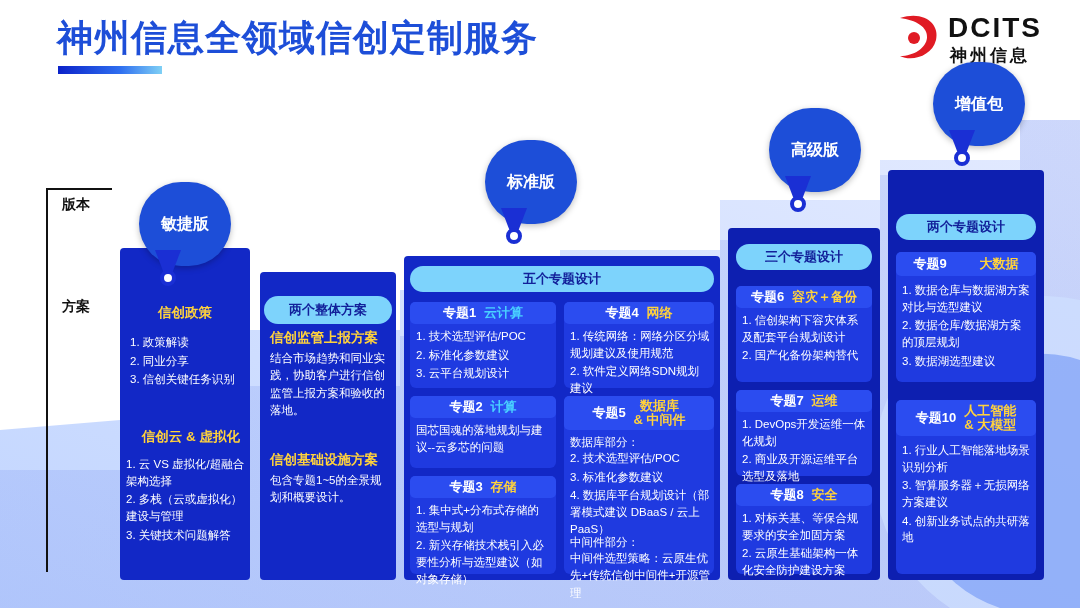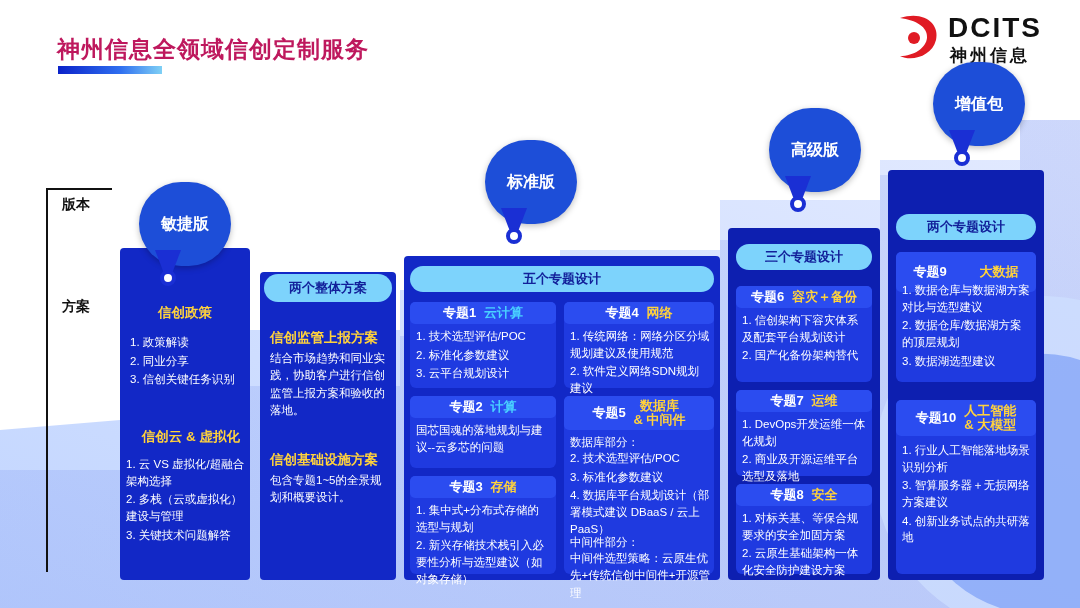--- a/index.html
+++ b/index.html
@@ -6,21 +6,21 @@
   body{
     width:1080px;height:608px;position:relative;overflow:hidden;
     background:#ffffff;
     font-family:"Liberation Sans","DejaVu Sans",sans-serif;
     color:#ffffff;
   }
   
   .bg-wave{position:absolute;left:0;top:0;width:1080px;height:608px;}
   .title{
     position:absolute;left:57px;top:14px;
-    font-size:23px;font-weight:bold;color:#be185d;letter-spacing:1px;margin-top:20px;
+    font-size:36px;font-weight:bold;color:#1d4ed8;letter-spacing:1px;
   }
   .title-underline{
     position:absolute;left:58px;top:66px;width:104px;height:8px;
     background:linear-gradient(90deg,#0b22c9 0%,#2f6ff0 60%,#7fd0f5 100%);
   }
   
   .logo{position:absolute;right:26px;top:10px;width:160px;height:64px;}
   .logo-text{
     position:absolute;left:54px;top:2px;color:#111;font-size:28px;font-weight:bold;letter-spacing:2px;
   }
@@ -132,21 +132,21 @@
   <li>3. 信创关键任务识别</li>
 </ul>
 <div class="sec-title yellow" style="position:absolute;left:128px;top:428px;width:126px;text-align:center;">信创云 &amp; 虚拟化</div>
 <ul class="items" style="position:absolute;left:126px;top:456px;width:120px;">
   <li>1. 云 VS 虚拟化/超融合架构选择</li>
   <li>2. 多栈（云或虚拟化）建设与管理</li>
   <li>3. 关键技术问题解答</li>
 </ul>
 
 <div class="col" style="left:260px;top:272px;width:136px;height:308px;"></div>
-<div class="white-pill" style="left:264px;top:274px;width:128px;height:28px;">两个整体方案</div>
+<div class="white-pill" style="left:264px;top:296px;width:128px;height:28px;">两个整体方案</div>
 <div class="big" style="position:absolute;left:270px;top:328px;width:122px;">信创监管上报方案</div>
 <div class="txt" style="position:absolute;left:270px;top:350px;width:120px;">结合市场趋势和同业实践，协助客户进行信创监管上报方案和验收的落地。</div>
 <div class="big" style="position:absolute;left:270px;top:450px;width:122px;">信创基础设施方案</div>
 <div class="txt" style="position:absolute;left:270px;top:472px;width:120px;">包含专题1~5的全景规划和概要设计。</div>
 
 <div class="col" style="left:404px;top:256px;width:316px;height:324px;"></div>
 <div class="white-pill" style="left:410px;top:266px;width:304px;height:26px;">五个专题设计</div>
 
 <div class="card" style="left:410px;top:302px;width:146px;height:86px;"></div>
 <div class="hdr-row" style="left:410px;top:302px;width:146px;height:22px;">
@@ -231,21 +231,21 @@
 </div>
 <ul class="items" style="position:absolute;left:742px;top:510px;width:126px;">
   <li>1. 对标关基、等保合规要求的安全加固方案</li>
   <li>2. 云原生基础架构一体化安全防护建设方案</li>
 </ul>
 
 <div class="col deep" style="left:888px;top:170px;width:156px;height:410px;"></div>
 <div class="white-pill" style="left:896px;top:214px;width:140px;height:26px;">两个专题设计</div>
 
 <div class="card" style="left:896px;top:252px;width:140px;height:130px;"></div>
-<div class="hdr-row" style="left:896px;top:252px;width:140px;height:40px;gap:33px;">
+<div class="hdr-row" style="left:896px;top:252px;width:140px;height:24px;gap:33px;">
   <span>专题9</span>
   <span class="yellow">大数据</span>
 </div>
 <ul class="items" style="position:absolute;left:902px;top:282px;width:130px;">
   <li>1. 数据仓库与数据湖方案对比与选型建议</li>
   <li>2. 数据仓库/数据湖方案的顶层规划</li>
   <li>3. 数据湖选型建议</li>
 </ul>
 
 <div class="card" style="left:896px;top:400px;width:140px;height:174px;"></div>

